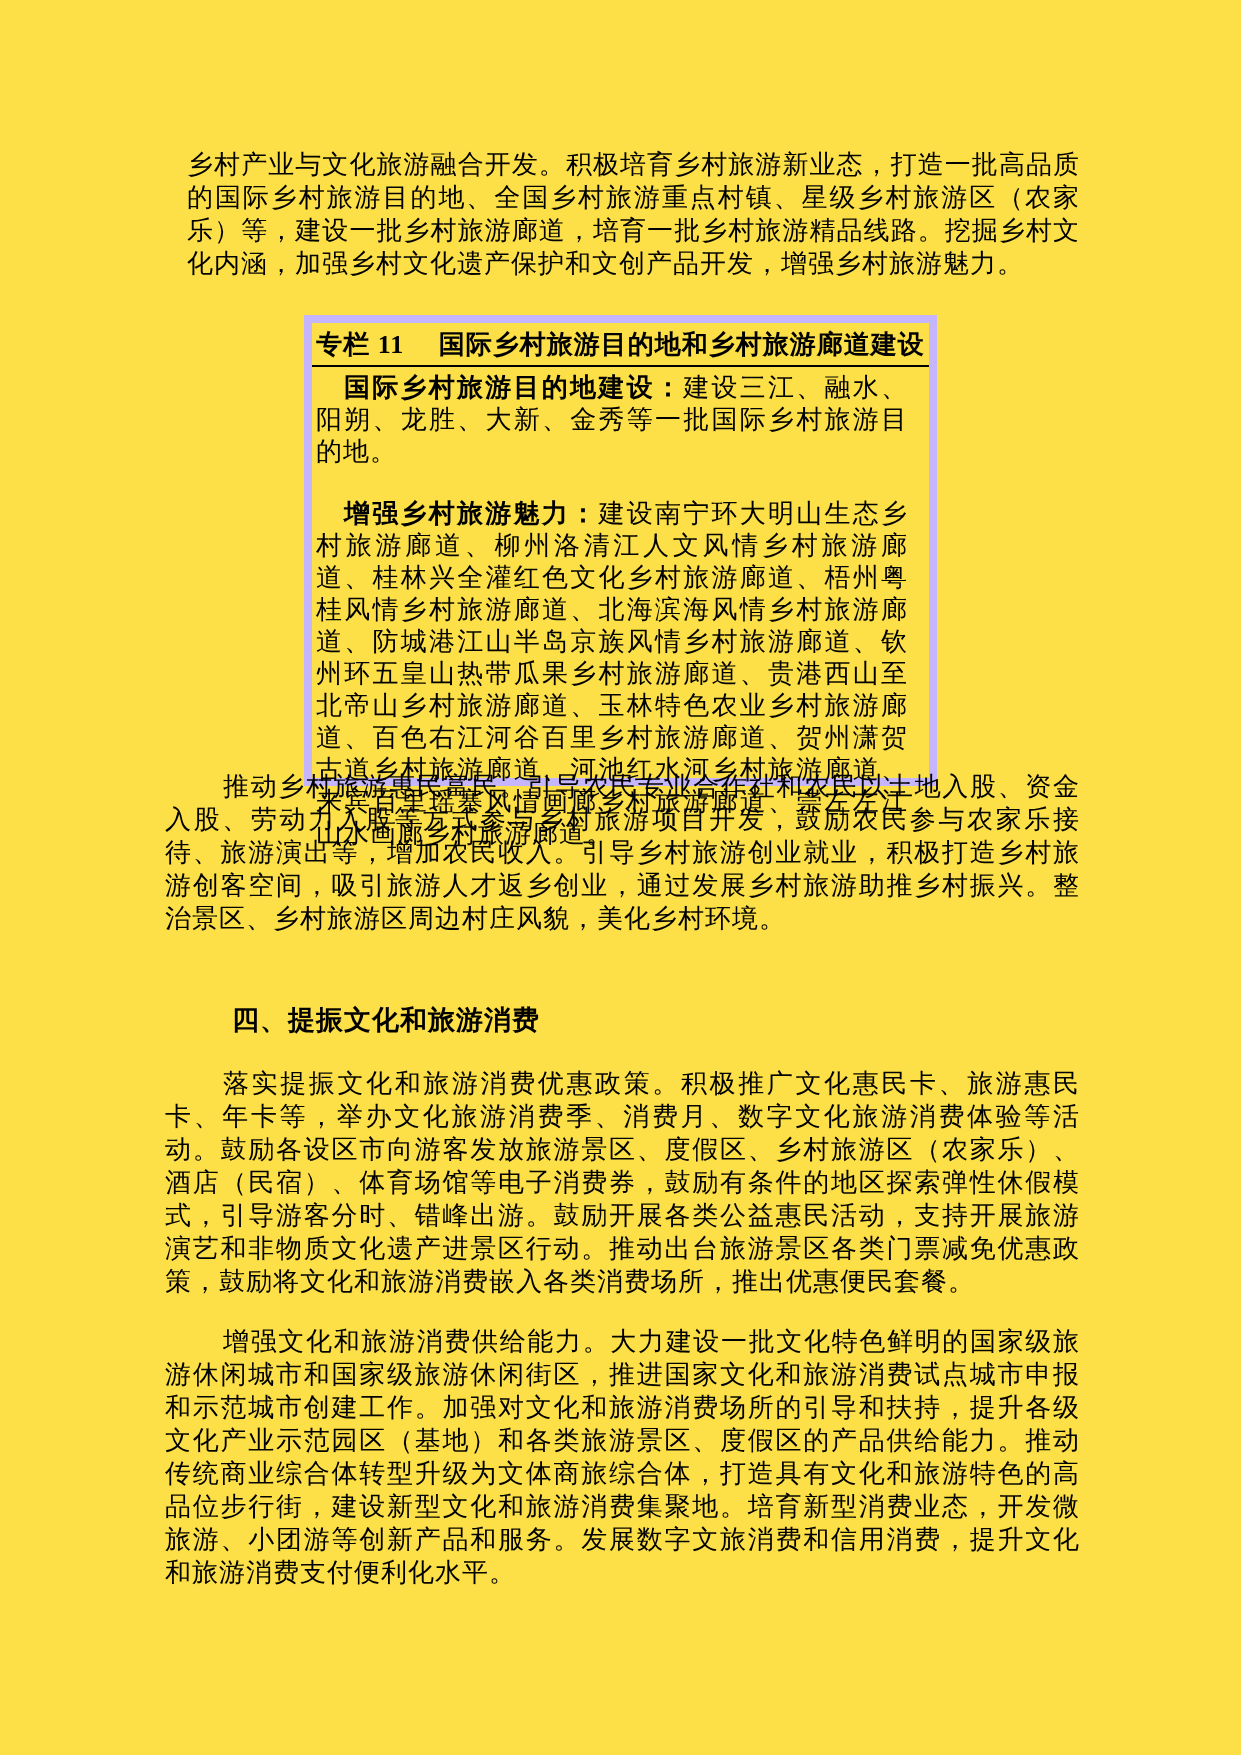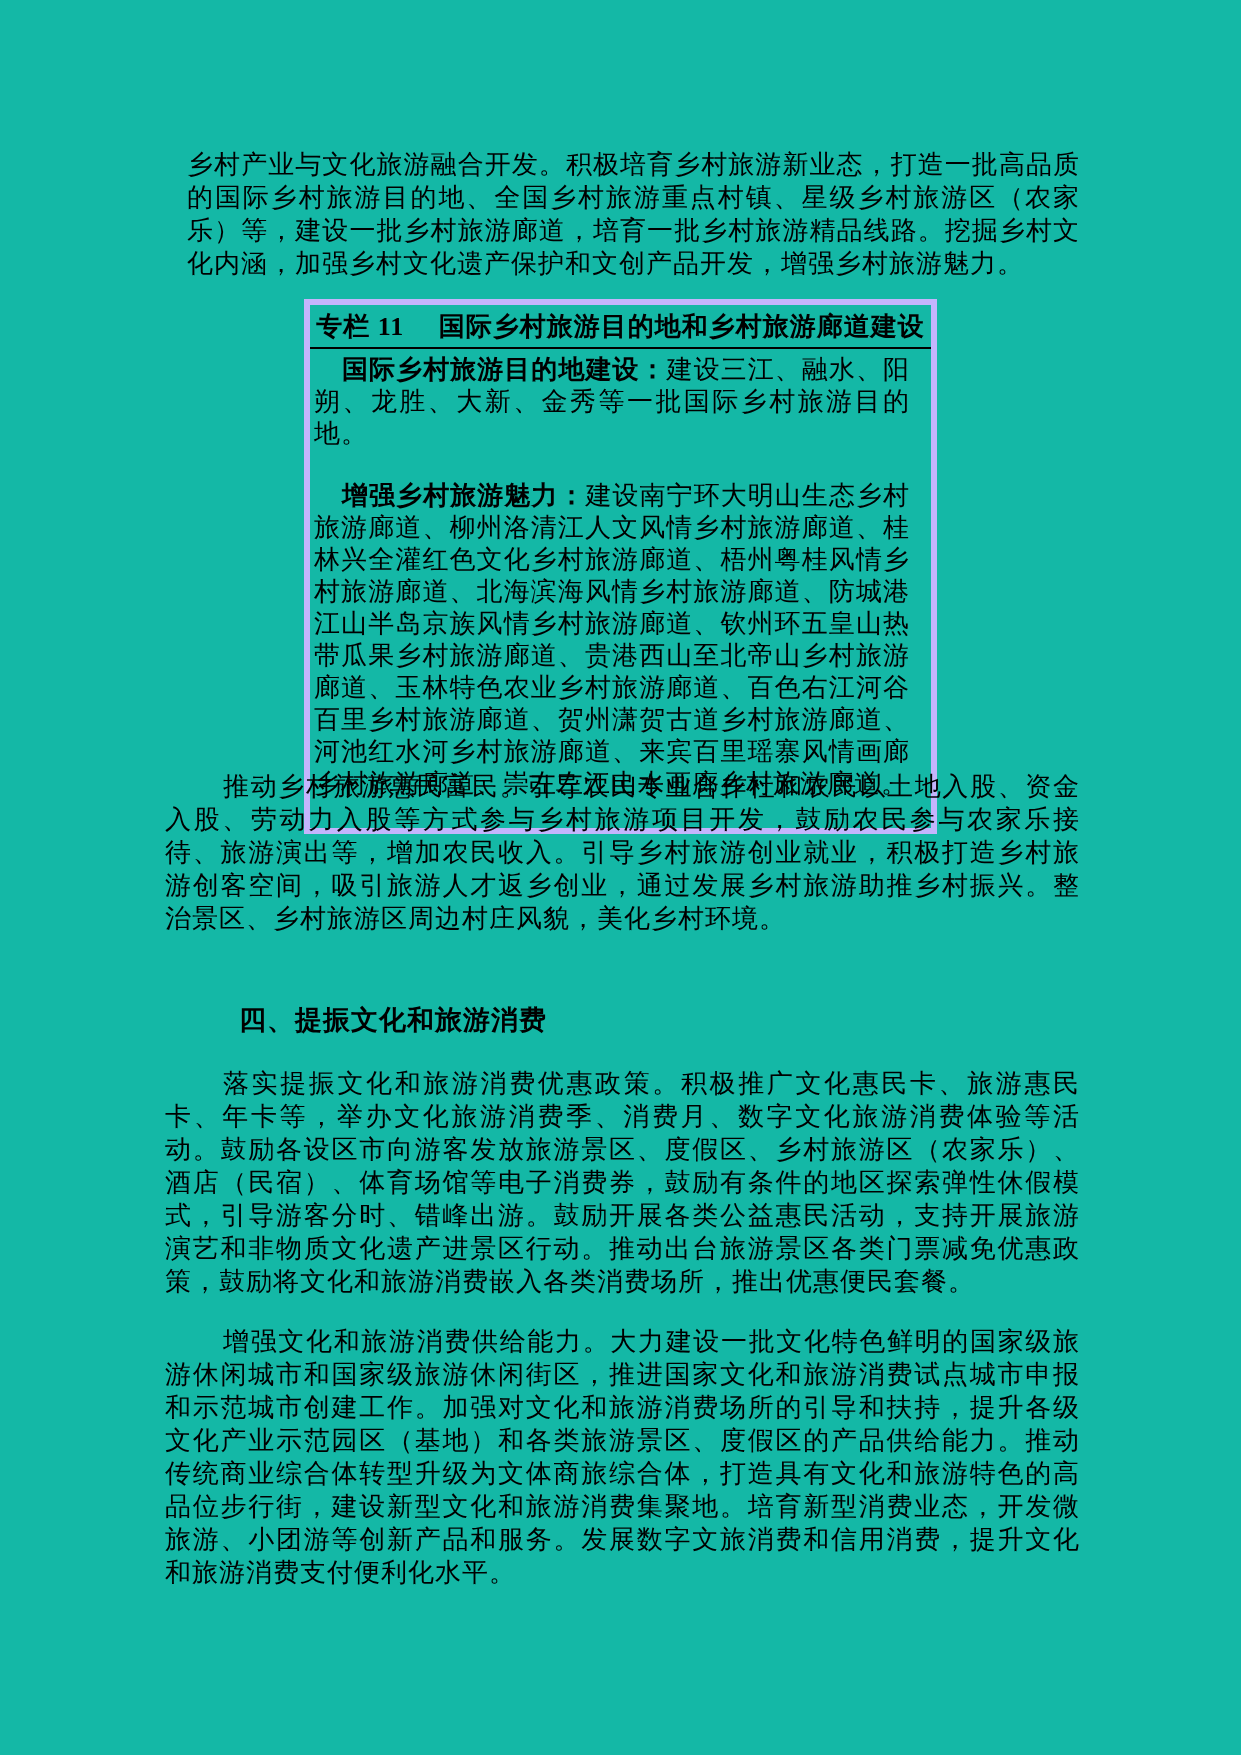--- a/index.html
+++ b/index.html
@@ -1,20 +1,20 @@
 <!DOCTYPE html>
 <html><head>
 <meta charset="utf-8">
 <style>
   html,body{margin:0;padding:0;background:#888;}
   .page{
     position:relative;
     width:1241px;height:1755px;
     margin:0 auto;
-    background:#14b8a6;
+    background:#fde047;
     font-family:"Liberation Serif","DejaVu Serif",serif;
     color:#000;
     overflow:hidden;
   }
   .para{
     position:absolute;
     font-size:26px;
     line-height:33px;
     text-align:justify;
     text-justify:inter-ideograph;
@@ -26,24 +26,24 @@
     position:absolute;
     font-size:27px;
     line-height:33px;
     font-weight:bold;
     letter-spacing:1px;
     margin:0;
     padding-left:58px;
   }
   .column-box{
     position:absolute;
-    left:304px;top:299px;
-    width:633px;height:535px;
+    left:304px;top:315px;
+    width:633px;height:471px;
     box-sizing:border-box;
-    border:6px solid #c4b5fd;
+    border:8px solid #c4b5fd;
   }
   .column-box .box-header{
     box-sizing:border-box;
     height:44px;
     border-bottom:2px solid #000;
     display:flex;
     align-items:center;
     justify-content:center;
     font-weight:bold;
     font-size:26px;
@@ -76,19 +76,19 @@
   <div class="column-box">
     <div class="box-header">专栏 11　 国际乡村旅游目的地和乡村旅游廊道建设</div>
     <div class="box-body">
       <p class="box-para first"><span class="box-lead">国际乡村旅游目的地建设：</span><span>建设三江、融水、阳朔、龙胜、大新、金秀等一批国际乡村旅游目的地。</span></p>
       <p class="box-para"><span class="box-lead">增强乡村旅游魅力：</span><span>建设南宁环大明山生态乡村旅游廊道、柳州洛清江人文风情乡村旅游廊道、桂林兴全灌红色文化乡村旅游廊道、梧州粤桂风情乡村旅游廊道、北海滨海风情乡村旅游廊道、防城港江山半岛京族风情乡村旅游廊道、钦州环五皇山热带瓜果乡村旅游廊道、贵港西山至北帝山乡村旅游廊道、玉林特色农业乡村旅游廊道、百色右江河谷百里乡村旅游廊道、贺州潇贺古道乡村旅游廊道、河池红水河乡村旅游廊道、来宾百里瑶寨风情画廊乡村旅游廊道、崇左左江山水画廊乡村旅游廊道。</span></p>
     </div>
   </div>
 
   <p class="para indent2" style="left:165px;top:770px;width:915px;">推动乡村旅游惠民富民。引导农民专业合作社和农民以土地入股、资金入股、劳动力入股等方式参与乡村旅游项目开发，鼓励农民参与农家乐接待、旅游演出等，增加农民收入。引导乡村旅游创业就业，积极打造乡村旅游创客空间，吸引旅游人才返乡创业，通过发展乡村旅游助推乡村振兴。整治景区、乡村旅游区周边村庄风貌，美化乡村环境。</p>
 
-  <h2 class="section-heading" style="left:181px;top:1004px;width:915px;">四、提振文化和旅游消费</h2>
+  <h2 class="section-heading" style="left:174px;top:1004px;width:915px;">四、提振文化和旅游消费</h2>
 
   <p class="para indent2" style="left:165px;top:1067px;width:915px;">落实提振文化和旅游消费优惠政策。积极推广文化惠民卡、旅游惠民卡、年卡等，举办文化旅游消费季、消费月、数字文化旅游消费体验等活动。鼓励各设区市向游客发放旅游景区、度假区、乡村旅游区（农家乐）、酒店（民宿）、体育场馆等电子消费券，鼓励有条件的地区探索弹性休假模式，引导游客分时、错峰出游。鼓励开展各类公益惠民活动，支持开展旅游演艺和非物质文化遗产进景区行动。推动出台旅游景区各类门票减免优惠政策，鼓励将文化和旅游消费嵌入各类消费场所，推出优惠便民套餐。</p>
 
   <p class="para indent2" style="left:165px;top:1325px;width:915px;">增强文化和旅游消费供给能力。大力建设一批文化特色鲜明的国家级旅游休闲城市和国家级旅游休闲街区，推进国家文化和旅游消费试点城市申报和示范城市创建工作。加强对文化和旅游消费场所的引导和扶持，提升各级文化产业示范园区（基地）和各类旅游景区、度假区的产品供给能力。推动传统商业综合体转型升级为文体商旅综合体，打造具有文化和旅游特色的高品位步行街，建设新型文化和旅游消费集聚地。培育新型消费业态，开发微旅游、小团游等创新产品和服务。发展数字文旅消费和信用消费，提升文化和旅游消费支付便利化水平。</p>
 
 </div>
 
 </body></html>

